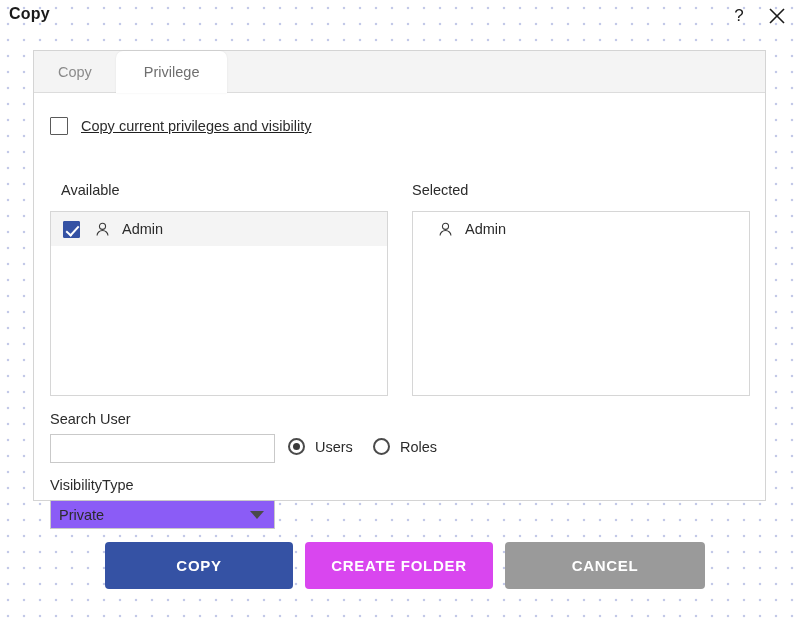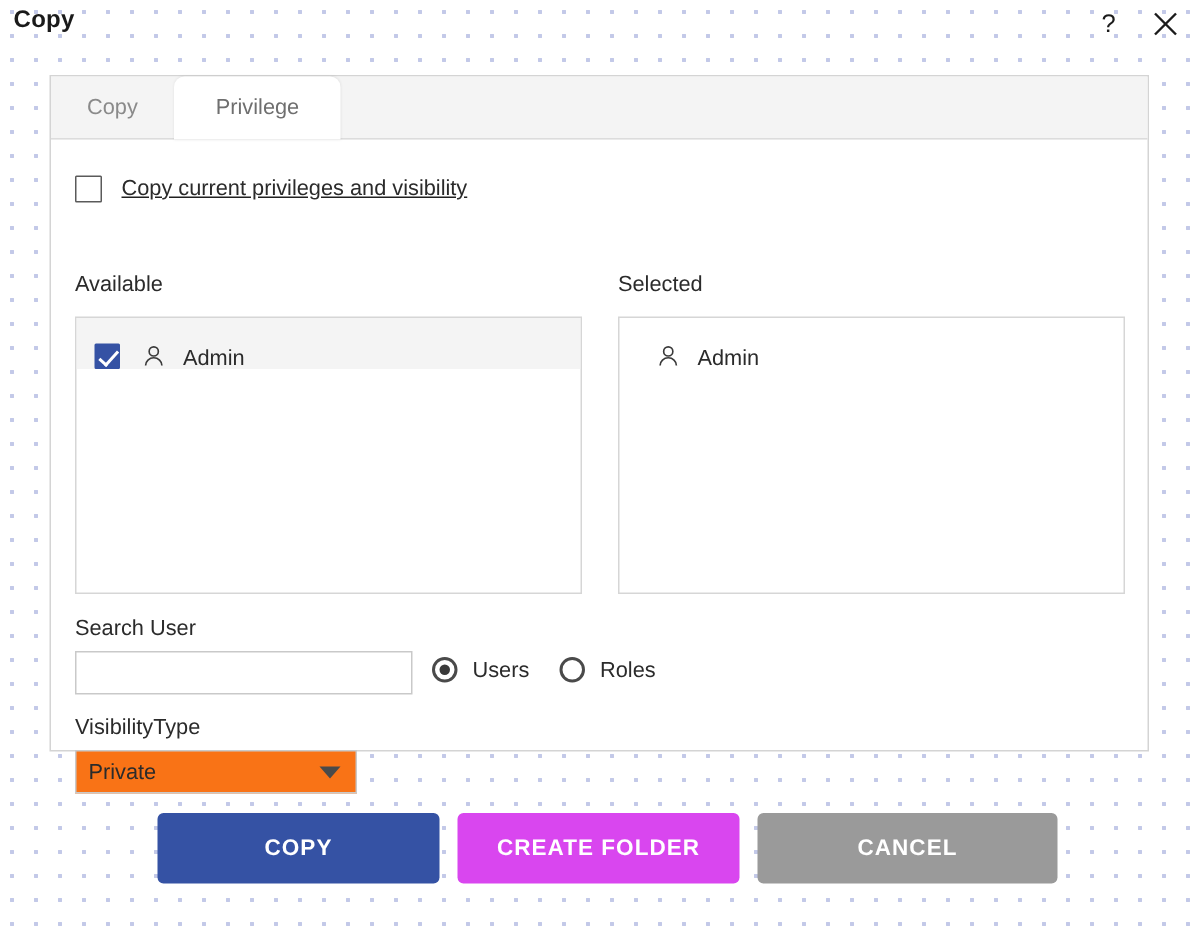--- a/index.html
+++ b/index.html
@@ -133,37 +133,37 @@
     font-size: 14.5px;
     color: #2b2b2b;
   }
 
   
   .col-label {
     position: absolute;
     font-size: 14.5px;
     color: #2b2b2b;
   }
-  #available-label { left: 16px; top: 89px; }
+  #available-label { left: 27px; top: 89px; }
   #selected-label  { left: 378px; top: 89px; }
 
   
   .listbox {
     position: absolute;
     border: 1px solid #d6d6d6;
     background: #ffffff;
     overflow: hidden;
   }
   #available-list { left: 16px; top: 118px; width: 338px; height: 185px; }
   #selected-list  { left: 378px; top: 118px; width: 338px; height: 185px; }
 
   .list-row {
     height: 34px;
     display: flex;
-    align-items: flex-end;
+    align-items: center;
     padding-left: 12px;
     cursor: pointer;
     font-size: 14.5px;
     color: #2b2b2b;
   }
   .list-row.selected { background: #f4f4f4; }
   .list-row .chkbox { width: 17px; height: 17px; }
   .list-row .person-icon {
     margin-left: 14px;
     margin-right: 11px;
@@ -221,23 +221,23 @@
 
   
   #visibility-label {
     position: absolute;
     left: 16px; top: 384px;
     font-size: 14.5px; color: #2b2b2b;
   }
   #visibility-select-wrap {
     position: absolute;
     left: 16px; top: 407px;
-    width: 188px; height: 29px;
+    width: 225px; height: 29px;
     border: 1px solid #c9c9c9;
-    background: #f97316;
+    background: #8b5cf6;
     display: flex; align-items: center;
     cursor: pointer;
   }
   #visibility-value {
     font-size: 14.5px;
     color: #2b2b2b;
     padding-left: 8px;
     flex: 1;
   }
   #visibility-caret {

